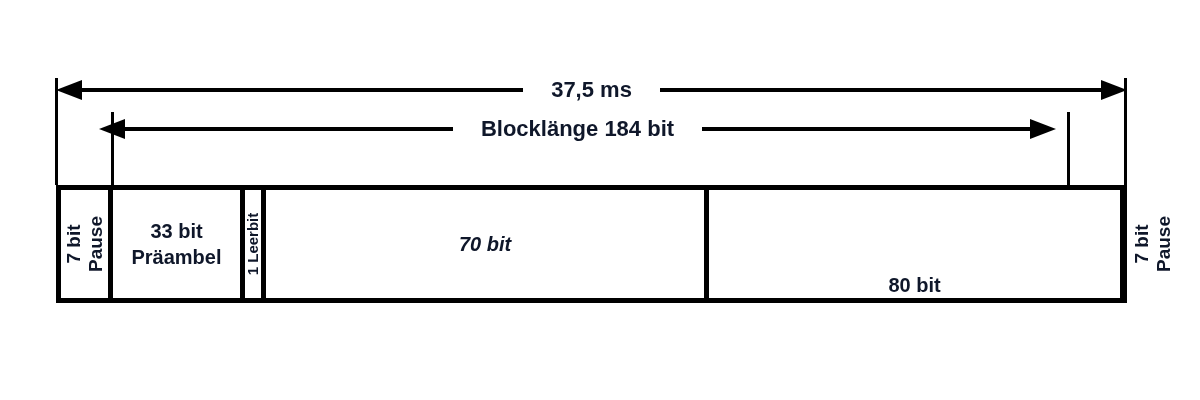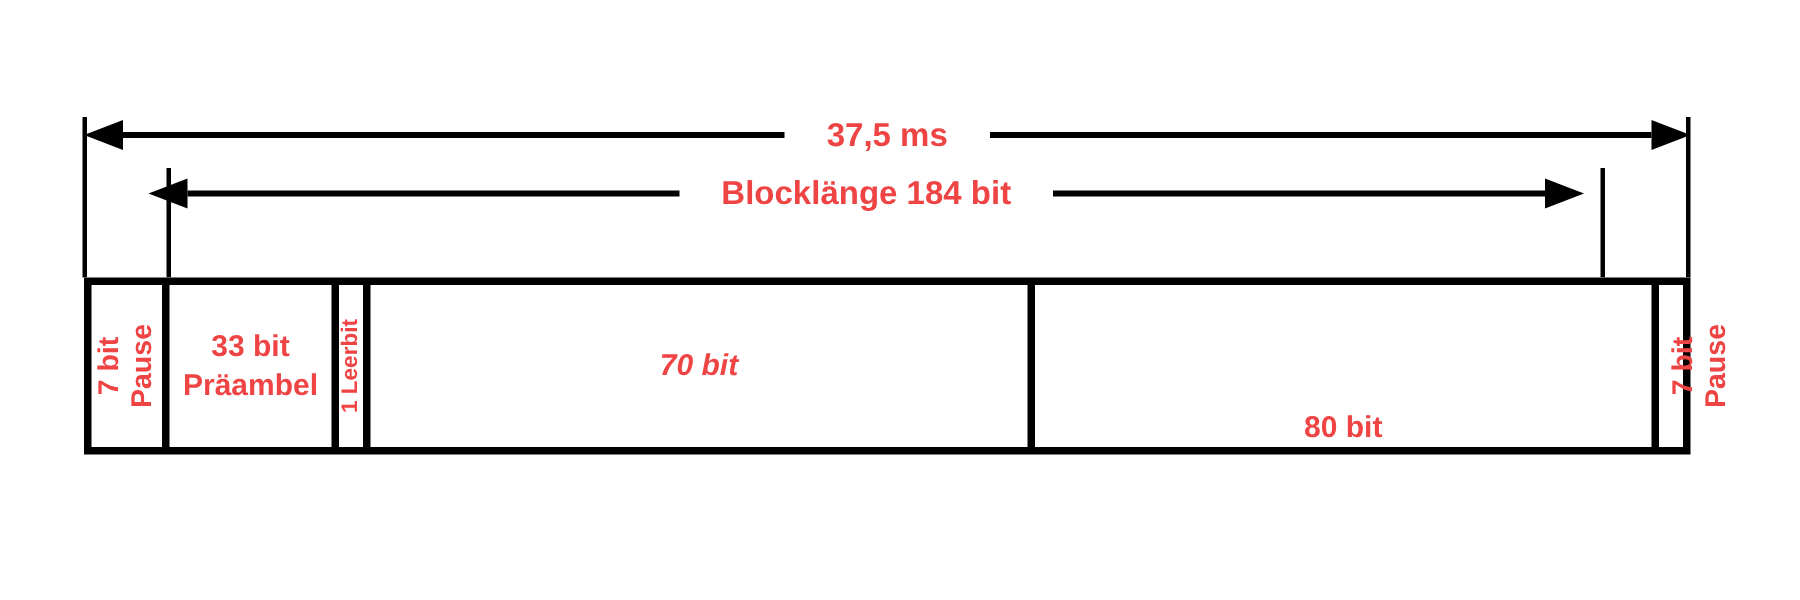--- a/index.html
+++ b/index.html
@@ -6,21 +6,21 @@
     margin: 0;
     padding: 0;
     background: #ffffff;
   }
   .canvas {
     position: relative;
     width: 1200px;
     height: 400px;
     background: #ffffff;
     font-family: "Liberation Sans", "DejaVu Sans", sans-serif;
-    color: #ef4444;
+    color: #0f172a;
     overflow: hidden;
   }
 
   
   .dim {
     position: absolute;
     height: 20px;
     display: flex;
     align-items: center;
   }
@@ -76,21 +76,21 @@
     border-right: 5px solid #000000;
     display: flex;
     align-items: center;
     justify-content: center;
     text-align: center;
     overflow: visible;
     flex: 0 0 auto;
   }
   .cell:last-child { border-right: none; flex: 1 1 auto; }
   .c1 { width: 52px;  }
-  .c2 { width: 113px; }
+  .c2 { width: 132px; }
   .c3 { width: 21px;  }
   .c4 { width: 443px; font-style: italic; }
   .c5 { width: 416px; align-items: flex-end; }
 
   .htext {
     font-size: 20px;
     font-weight: bold;
     line-height: 26px;
   }
   .htext span { display: block; }

